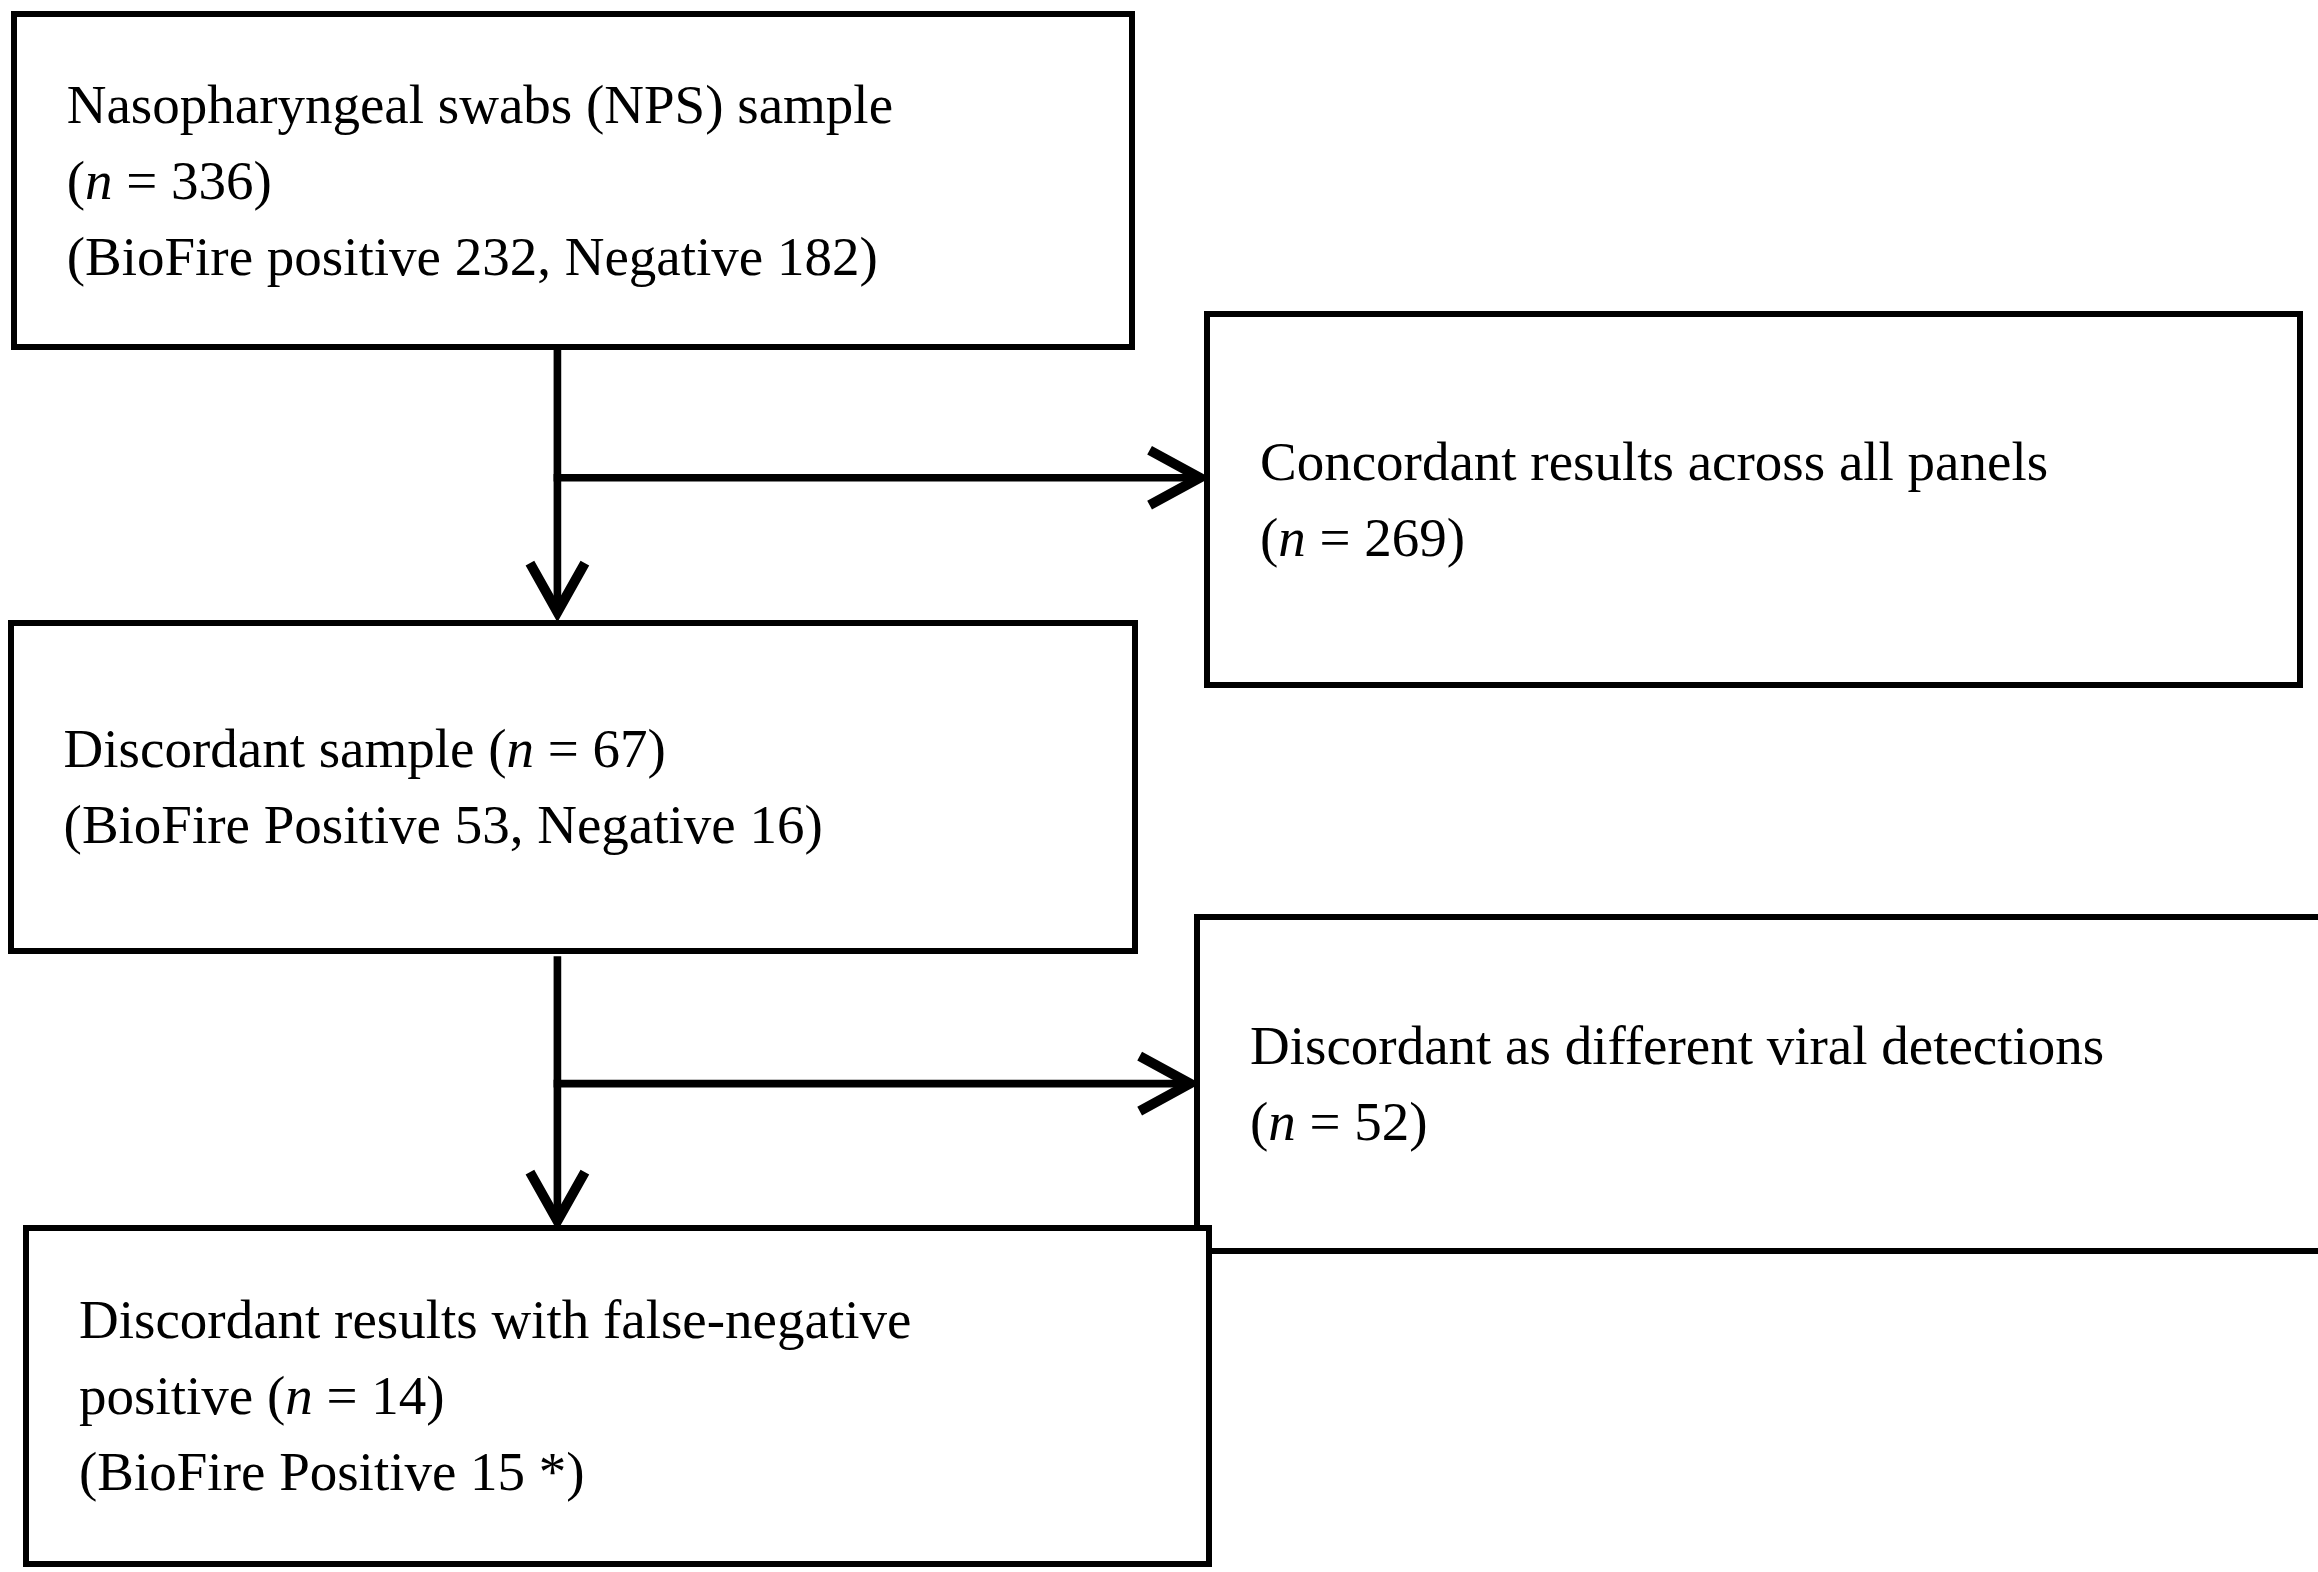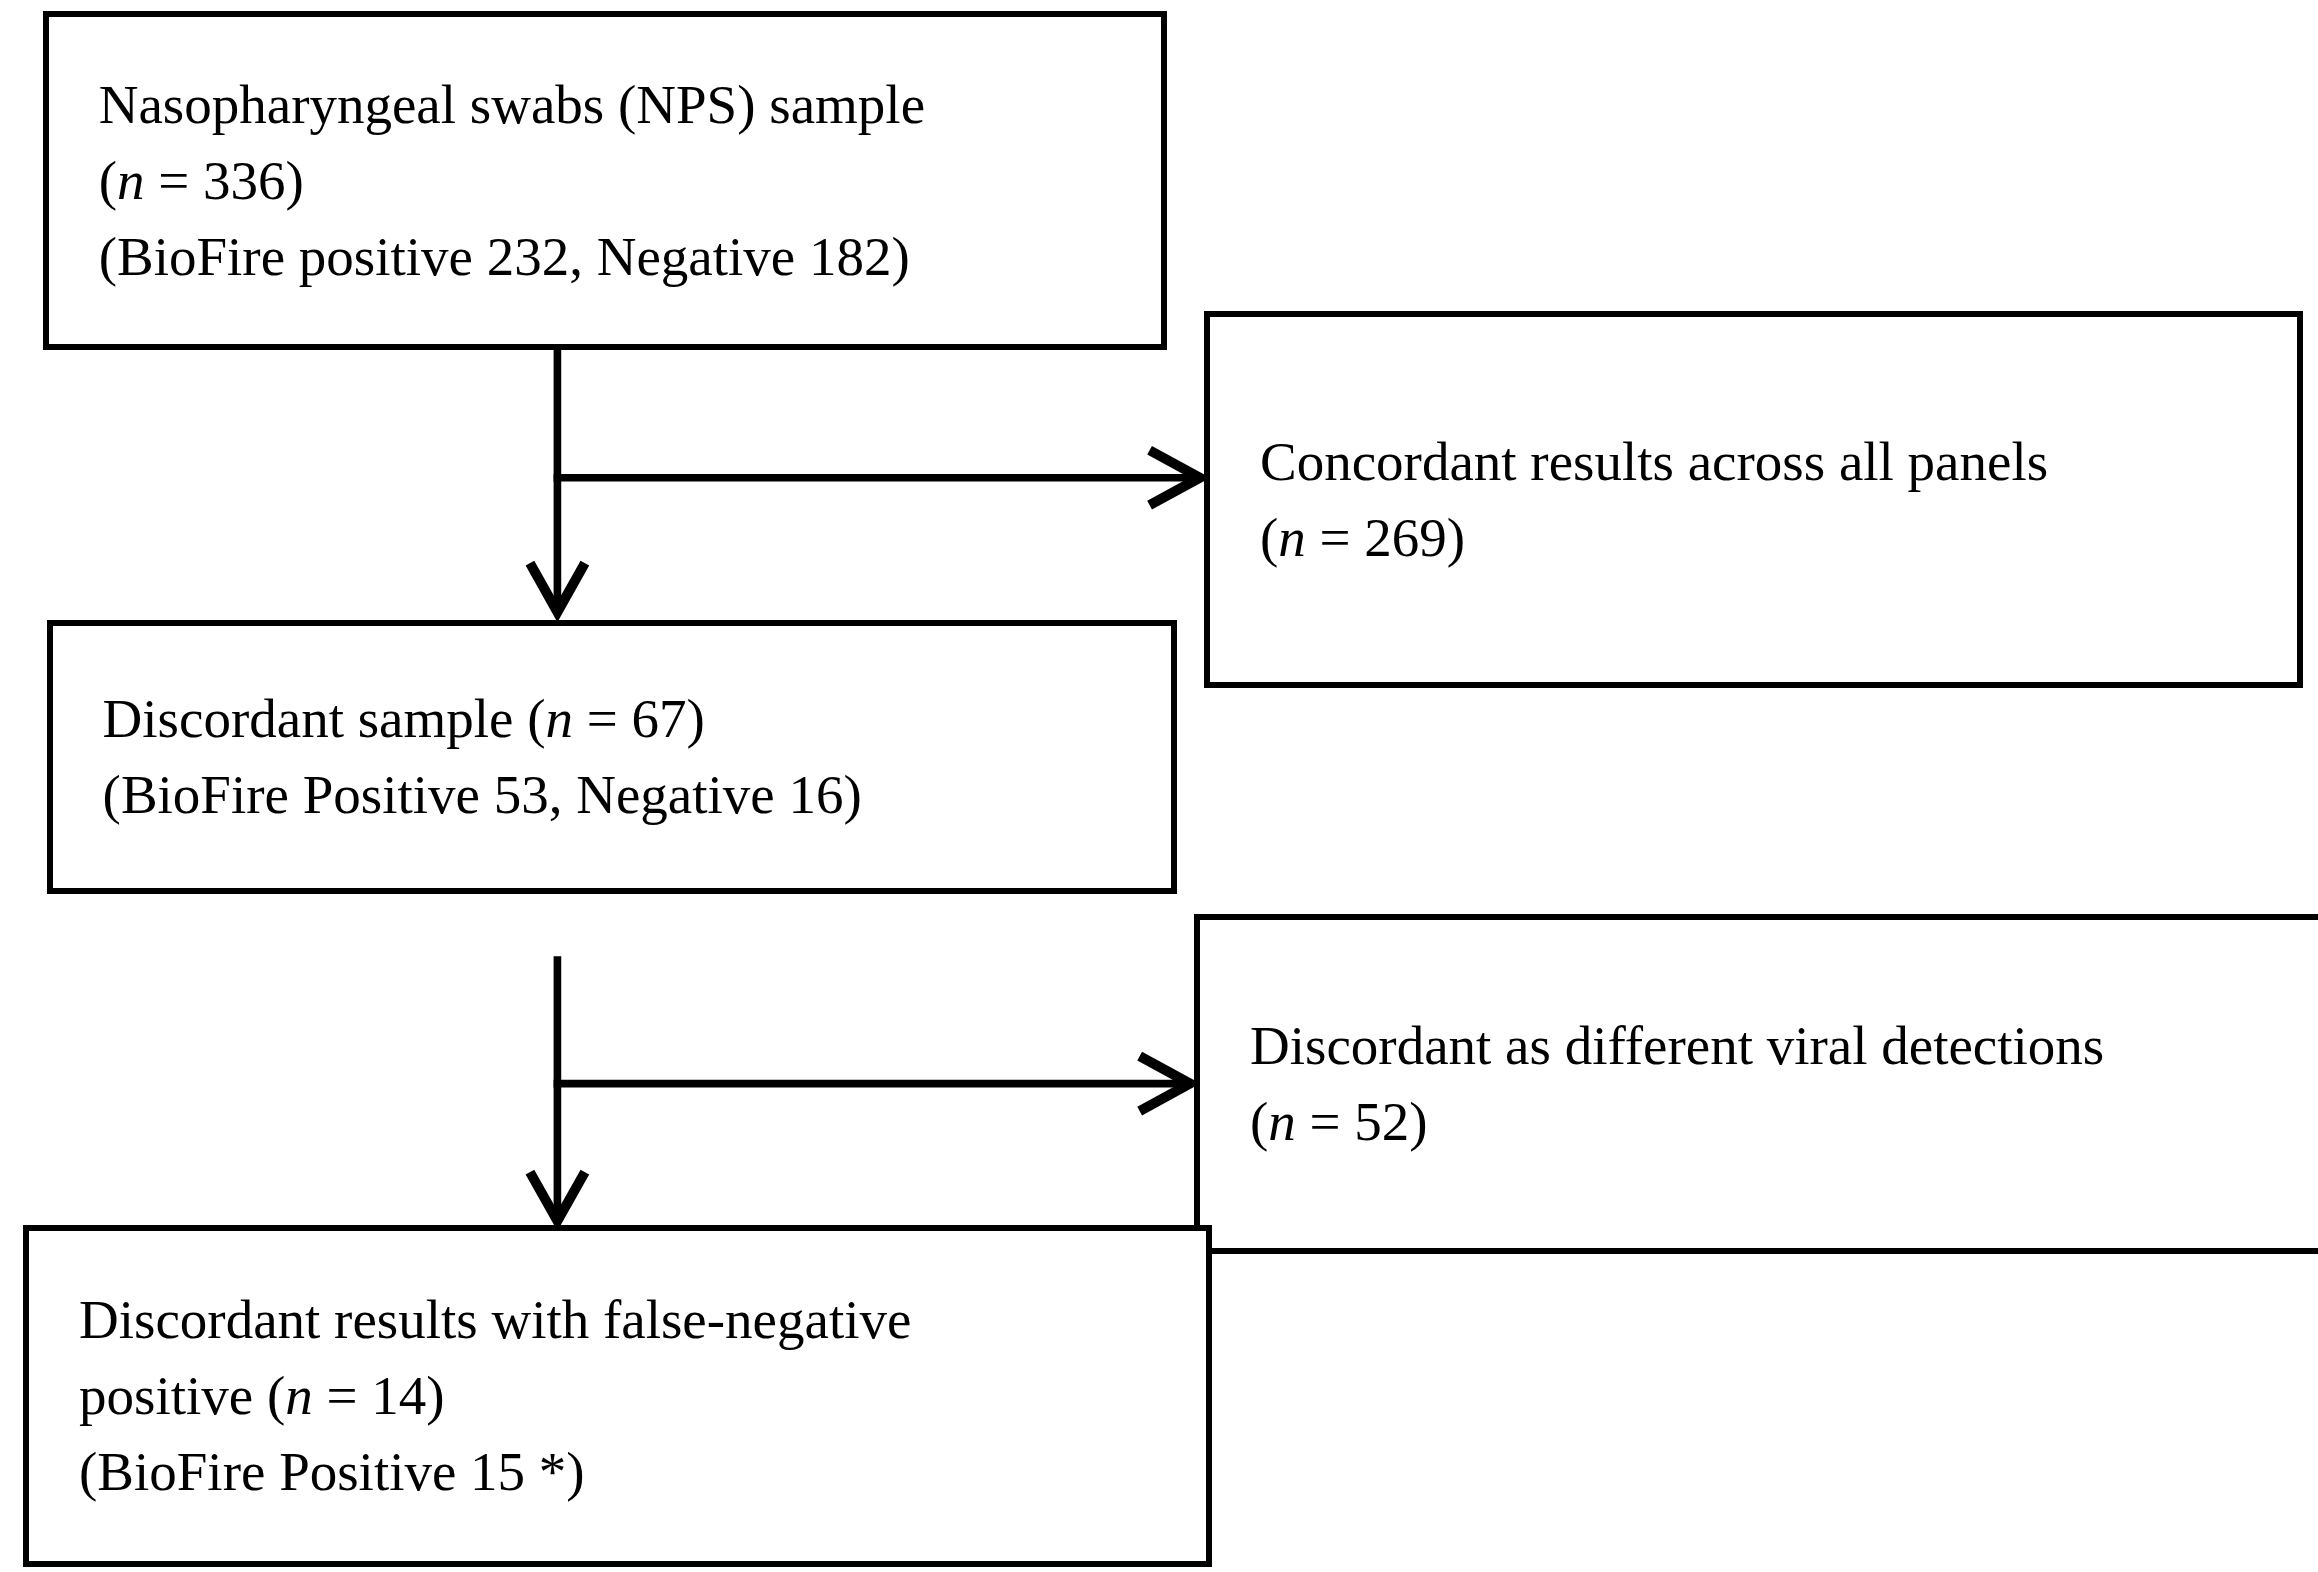--- a/index.html
+++ b/index.html
@@ -32,23 +32,23 @@
     padding-left: 50px;
     padding-right: 12.2px;
     font-family: "Liberation Serif", "DejaVu Serif", serif;
     font-size: 55px;
     line-height: 76px;
     color: #000000;
     white-space: nowrap;
   }
   .box .line { display: block; }
   .it { font-style: italic; }
-  .box1 { left: 10.7px;   top: 11.4px;   width: 1124px; height: 339px; margin-left: 32px; }
+  .box1 { left: 10.7px;   top: 11.4px;   width: 1124px; height: 339px; }
   .box2 { left: 1204px; top: 311px;  width: 1099px; height: 377px; }
-  .box3 { left: 7.6px;   top: 620px;  width: 1130px; height: 274px; margin-left: 39px; }
+  .box3 { left: 7.6px;   top: 620px;  width: 1130px; height: 334px; }
   .box4 { left: 1194px; top: 914px; width: 1271px; height: 340px; }
   .box5 { left: 23px;   top: 1225px; width: 1189px; height: 342px; }
   .shaft { fill: none; stroke: #000000; stroke-width: 10px; }
   .chev  { fill: none; stroke: #000000; stroke-width: 13px; stroke-linejoin: miter; }
 </style>
 </head>
 <body>
 
 <div id="canvas">
 

